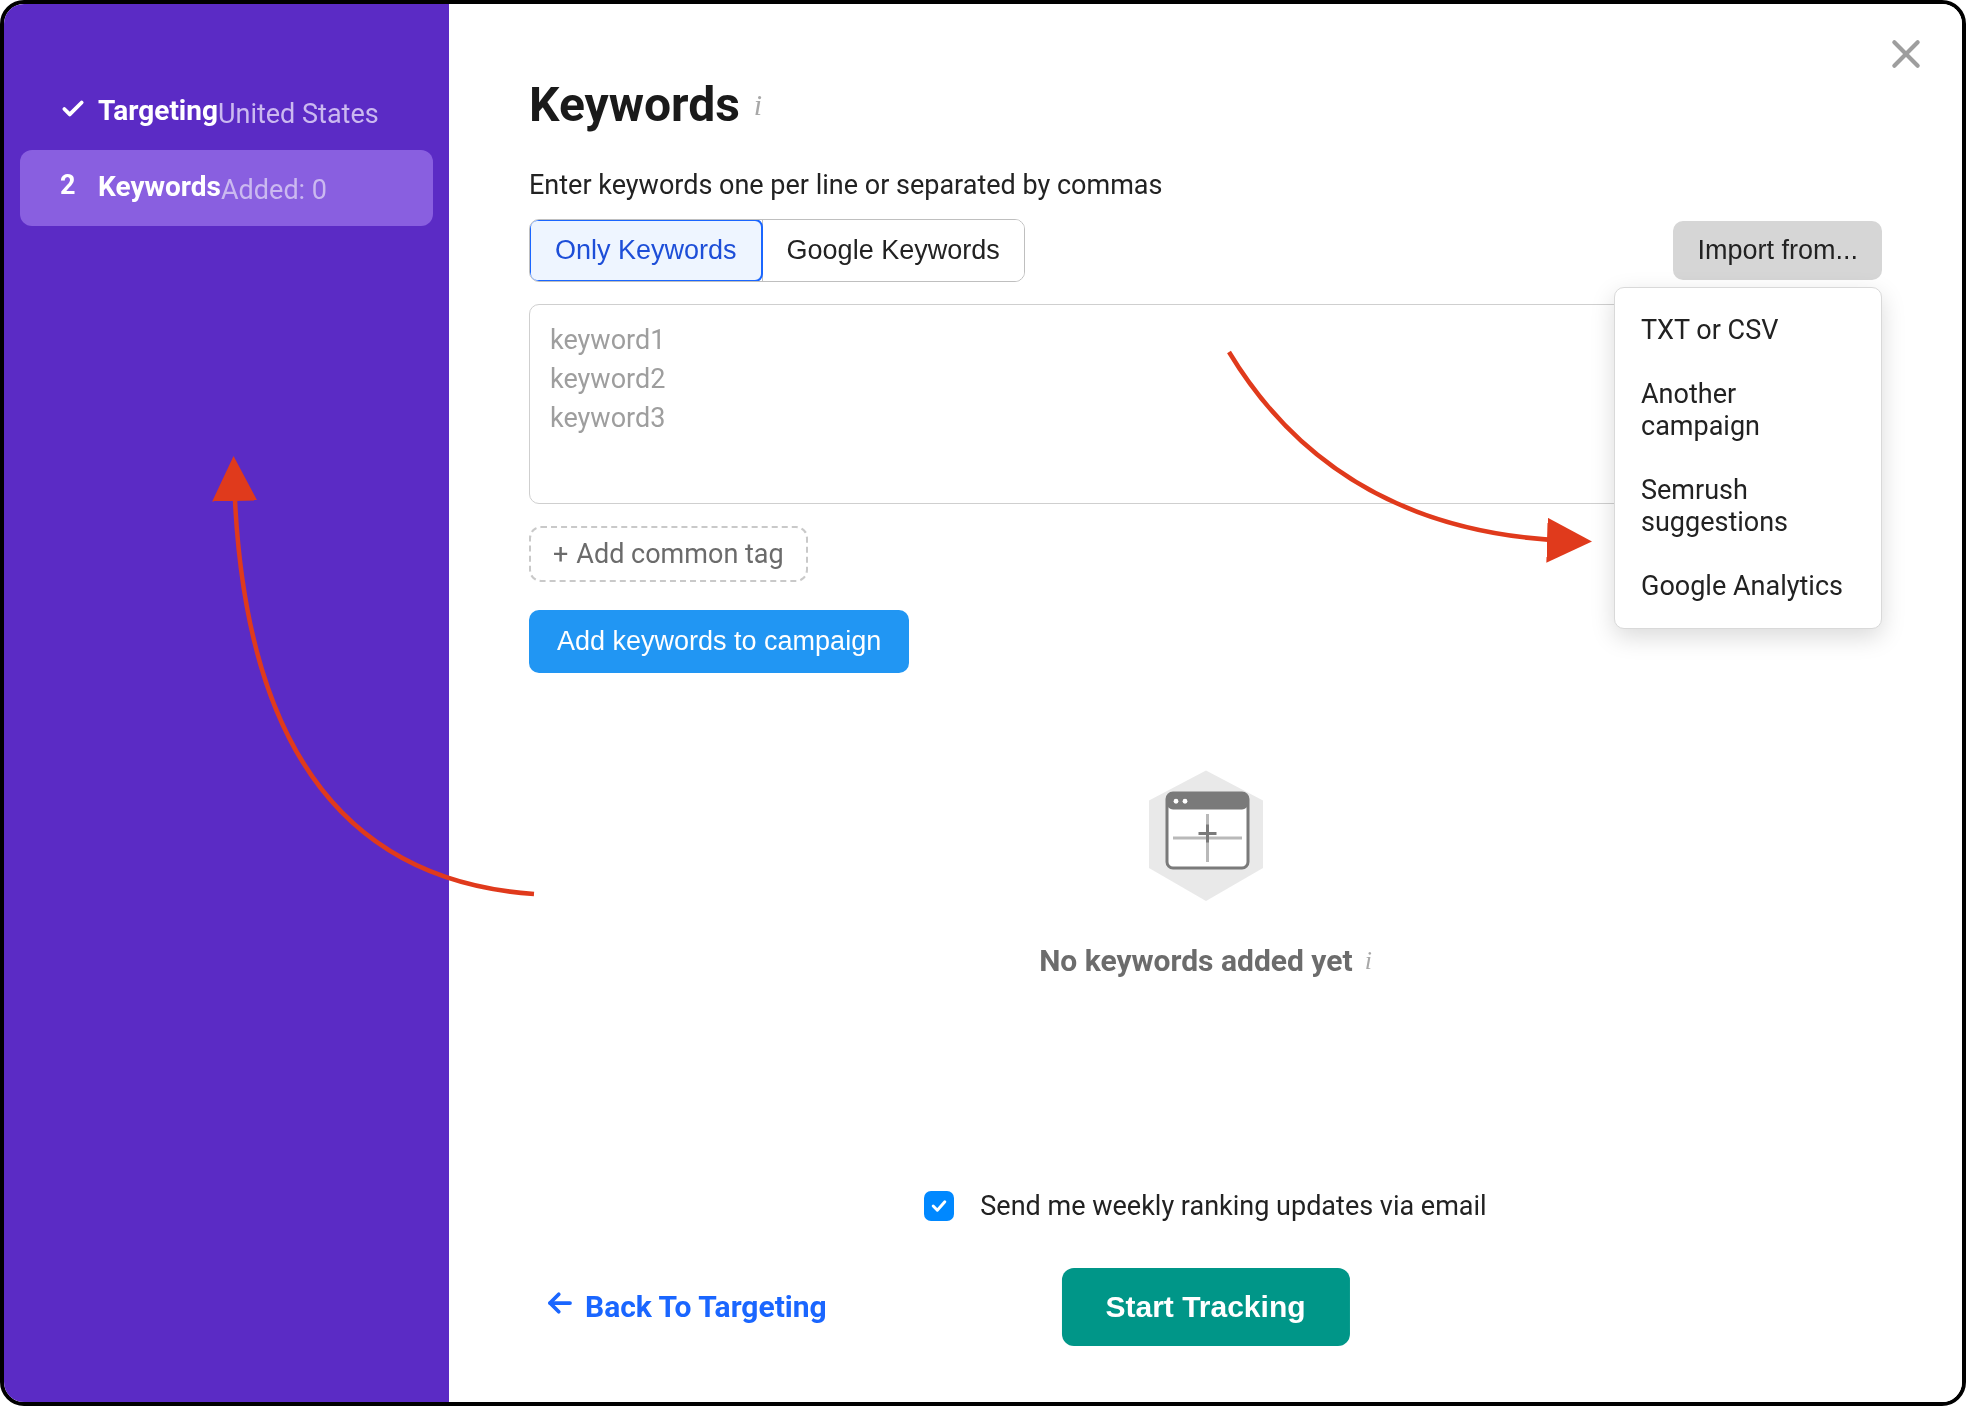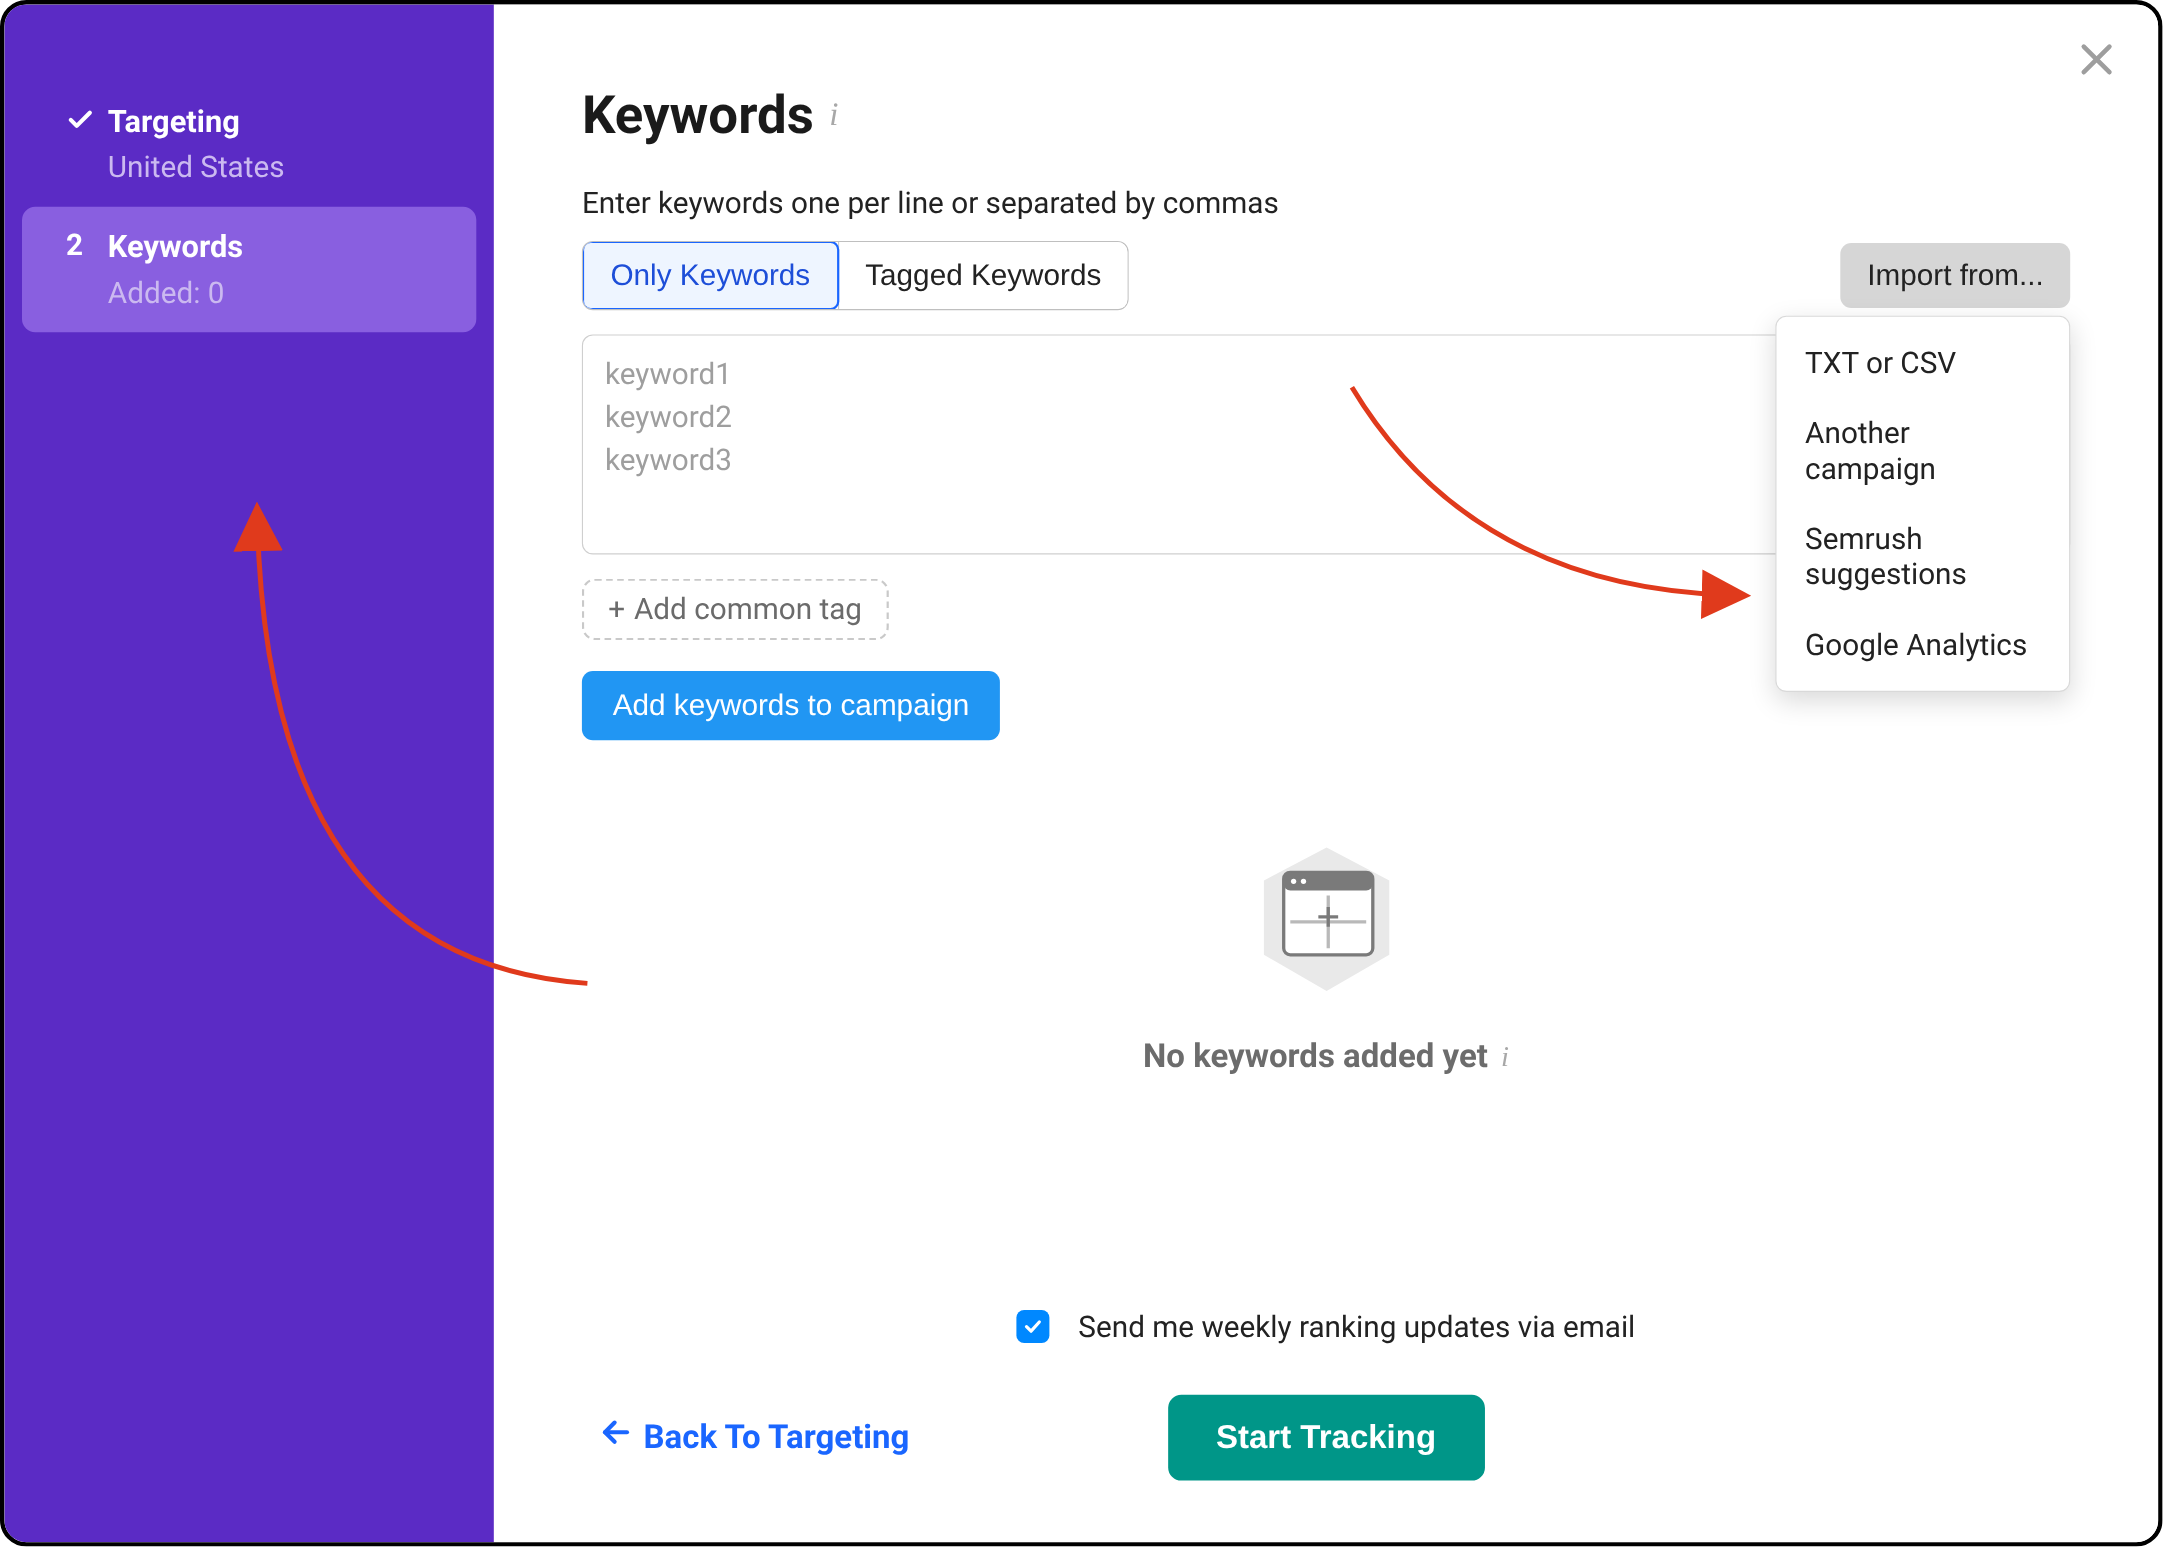--- a/index.html
+++ b/index.html
@@ -50,21 +50,21 @@
       width: 26px;
       height: 26px;
     }
     .sidebar-item-number {
       font-size: 27px;
       font-weight: 700;
       color: #fff;
     }
     .sidebar-item-labels {
       display: flex;
-      flex-direction: column;
+      flex-direction: row;
     }
     .sidebar-item-label {
       font-size: 28px;
       font-weight: 700;
       color: #fff;
       line-height: 1.35;
     }
     .sidebar-item-sub {
       font-size: 27px;
       color: #cbb9f0;
@@ -334,21 +334,21 @@
       <span>Keywords</span>
       <span class="info-icon">i</span>
     </h1>
 
     <p class="instruction">Enter keywords one per line or separated by commas</p>
 
     <div class="controls-row">
       <div class="seg-control">
         <button class="seg-btn active">Only Keywords</button>
         <div class="seg-divider"></div>
-        <button class="seg-btn">Tagged Keywords</button>
+        <button class="seg-btn">Google Keywords</button>
       </div>
 
       <div class="import-wrap">
         <button class="import-btn">Import from...</button>
         <div class="import-dropdown">
           <div class="import-option">TXT or CSV</div>
           <div class="import-option">Another campaign</div>
           <div class="import-option">Semrush suggestions</div>
           <div class="import-option">Google Analytics</div>
         </div>

